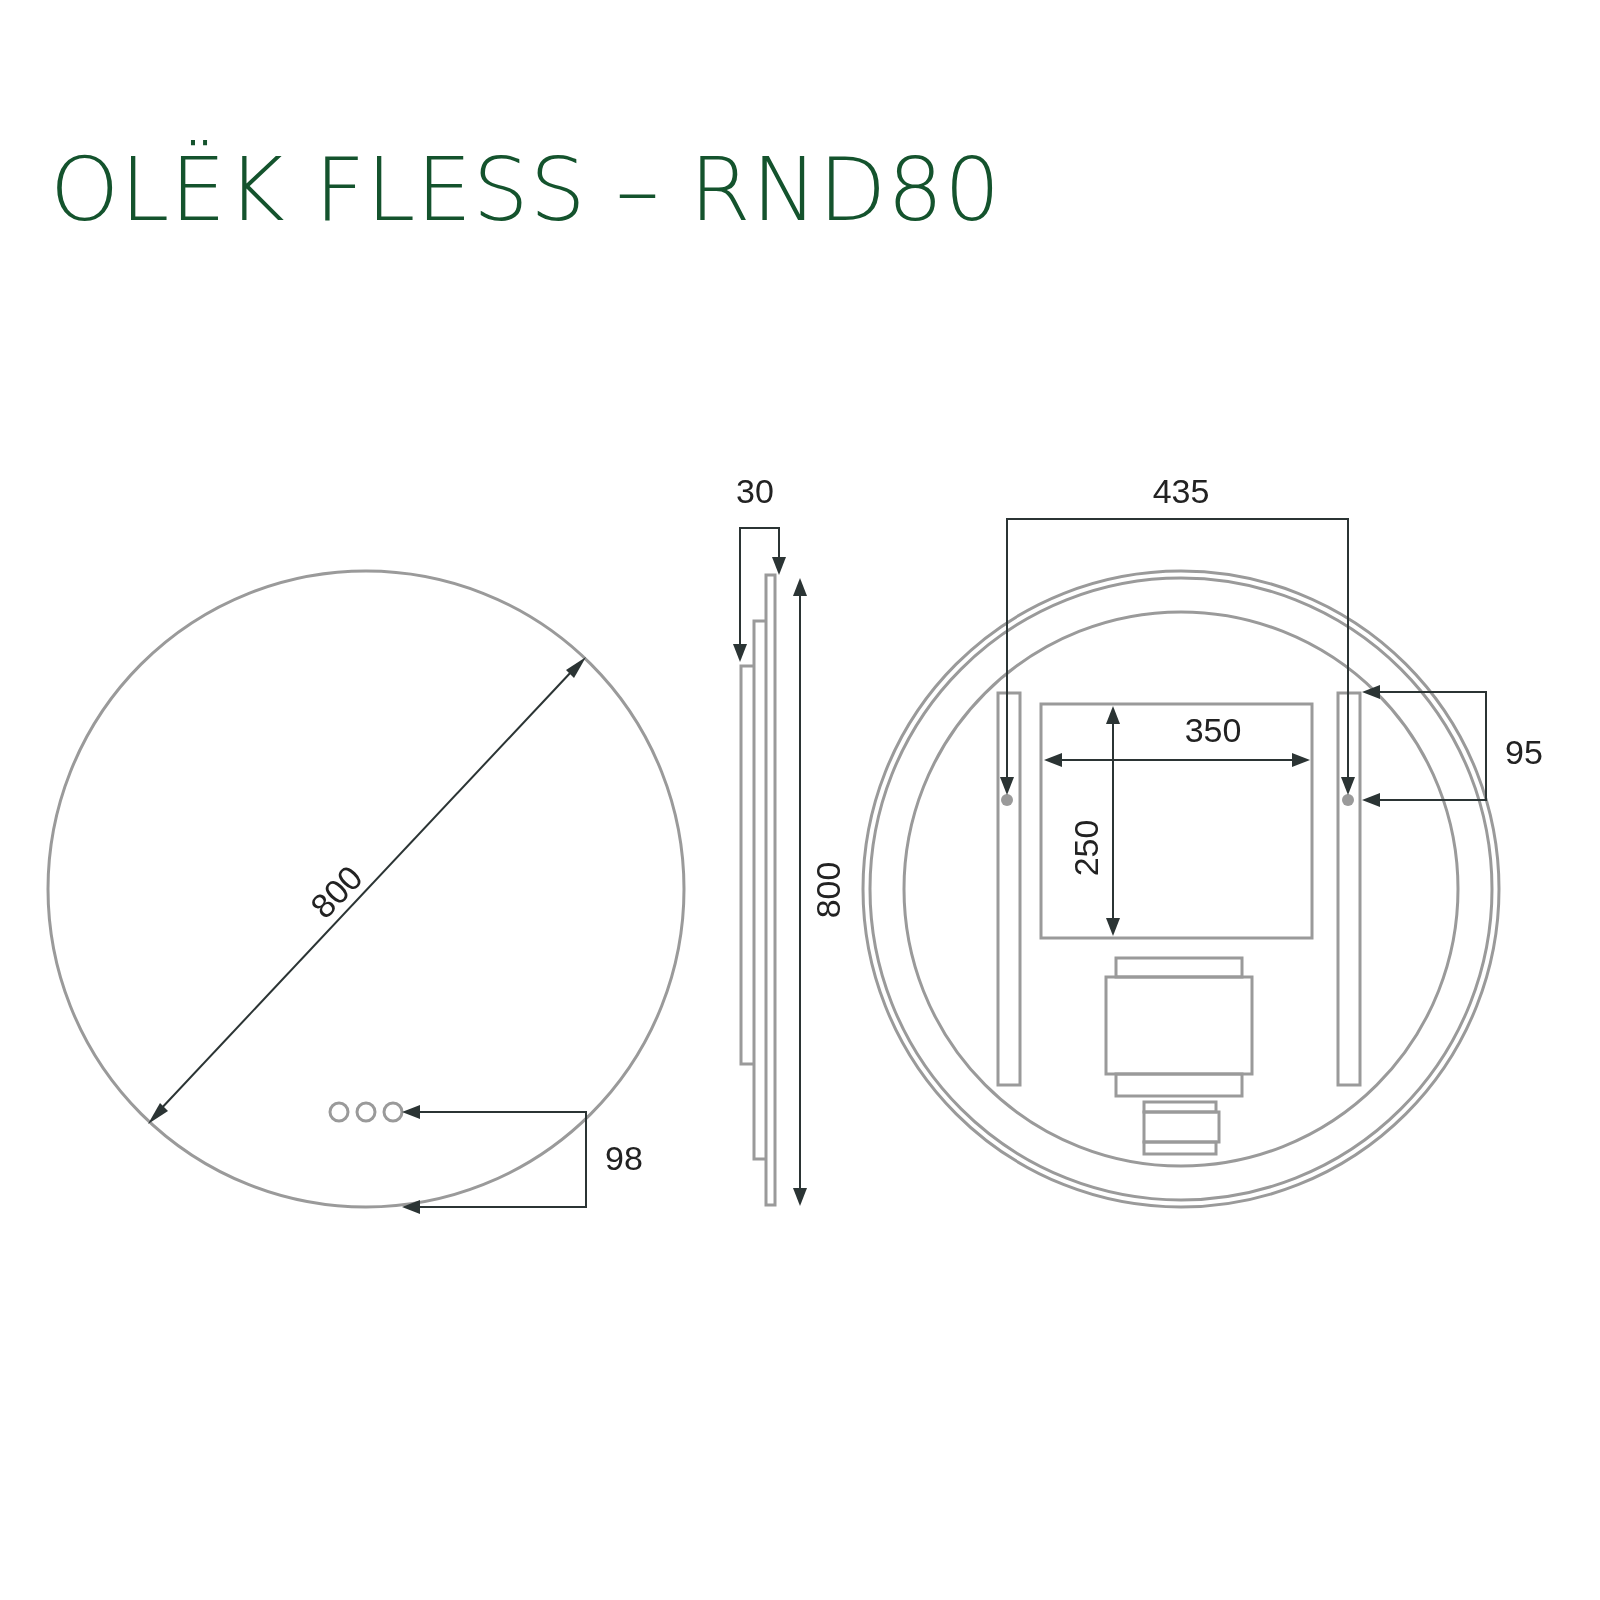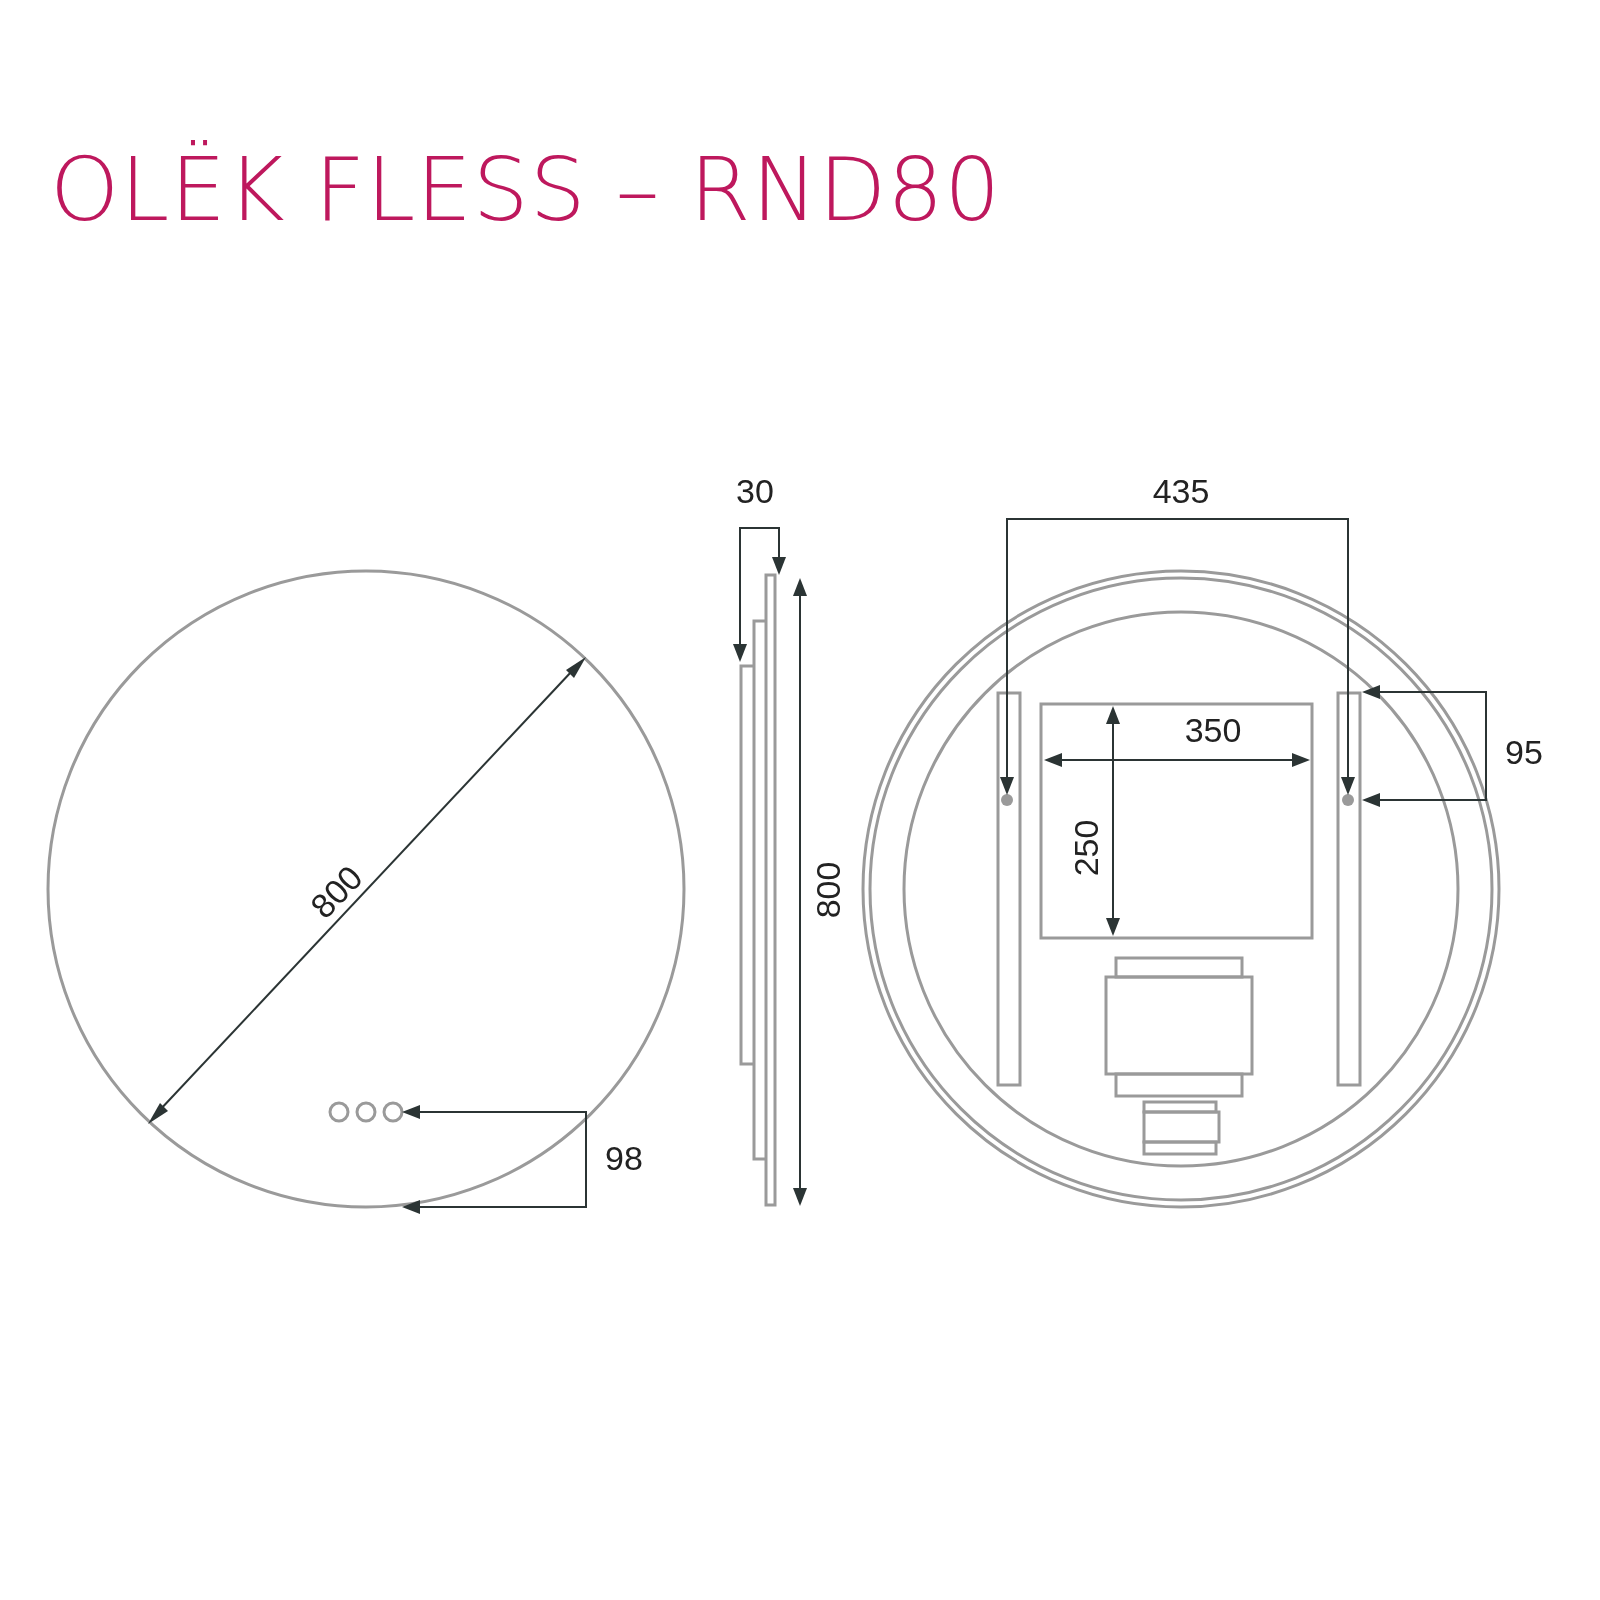--- a/index.html
+++ b/index.html
@@ -1,20 +1,20 @@
 <!DOCTYPE html>
 <html><head>
 <meta charset="utf-8">
 <style>
   html, body { margin: 0; padding: 0; background: #ffffff; }
   body { width: 1600px; height: 1600px; position: relative; overflow: hidden; }
   .title {
     position: absolute; left: 50px; top: 146px;
     font-family: "DejaVu Sans", sans-serif; font-weight: 300;
-    font-size: 88px; letter-spacing: 1px; color: #be185d;
+    font-size: 88px; letter-spacing: 1px; color: #14532d;
     white-space: nowrap; line-height: 1;
   }
   svg.drawing { position: absolute; left: 0; top: 0; }
   .g-line { stroke: #9a9a9a; stroke-width: 3; fill: none; }
   .d-line { stroke: #2b3434; stroke-width: 2; fill: none; }
   .arrow { fill: #2b3434; }
   .dim-text { font-family: "Liberation Sans", sans-serif; font-size: 34px; fill: #222222; }
 </style>
 </head>
 <body>

